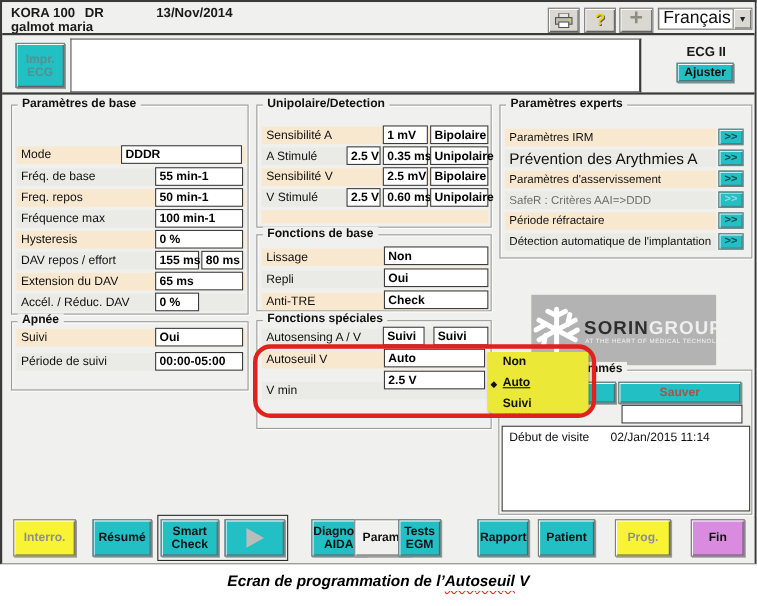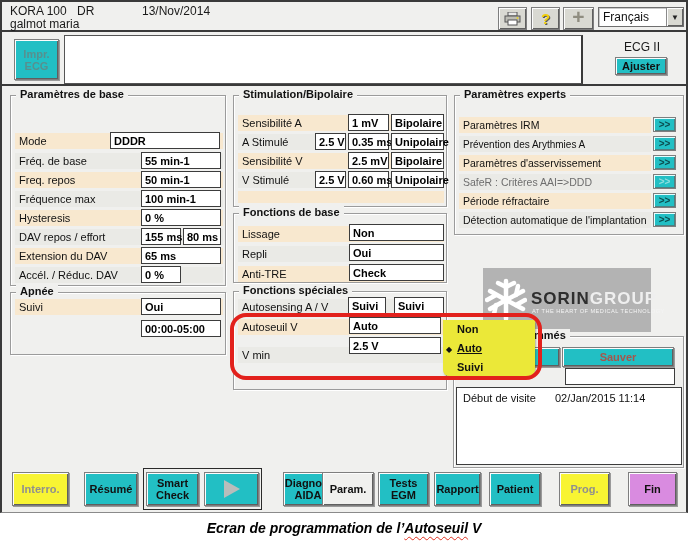--- a/index.html
+++ b/index.html
@@ -1,24 +1,24 @@
 <!DOCTYPE html>
 <html><head>
 <meta charset="utf-8">
 <style>
   html,body{margin:0;padding:0;background:#ffffff;}
   *{box-sizing:border-box;font-family:"Liberation Sans","DejaVu Sans",sans-serif;}
   #page{position:relative;width:688px;height:551px;background:#ffffff;overflow:hidden;}
   #ui{position:absolute;left:0;top:0;width:688px;height:513px;background:#f0f0ee;border:2px solid #3a3a3a;border-bottom:1px solid #8a8a8a;}
   
   #hdr{position:absolute;left:0;top:0;width:684px;height:30px;border-bottom:2px solid #3a3a3a;background:#f0f0ee;}
-  .hline{position:absolute;font-size:12px;font-weight:normal;color:#1a1a1a;white-space:nowrap;}
+  .hline{position:absolute;font-size:12px;font-weight:bold;color:#1a1a1a;white-space:nowrap;}
   .sysbtn{position:absolute;top:5px;height:23px;background:#d9d9d2;border:1px solid #7e7e7e;box-shadow:inset 1px 1px 0 #fdfdfd,inset -1px -1px 0 #5f5f5f;display:flex;align-items:center;justify-content:center;}
   .combo{position:absolute;top:5px;height:20px;background:#ffffff;border:1px solid #6f6f6f;box-shadow:inset 1px 1px 0 #c9c9c9;display:flex;align-items:center;}
-  .combo .txt{flex:1;font-size:12px;padding-left:4px;color:#111;}
+  .combo .txt{flex:1;font-size:16px;padding-left:4px;color:#111;}
   .combo .arrowbtn{width:17px;height:100%;background:#d9d9d2;border-left:1px solid #8a8a8a;box-shadow:inset 1px 1px 0 #fdfdfd,inset -1px -1px 0 #5f5f5f;display:flex;align-items:center;justify-content:center;font-size:8px;color:#222;}
   
   #ecgstrip{position:absolute;left:62px;top:33px;width:519px;height:49px;background:#ffffff;border:1px solid #555;border-right:2px solid #3a3a3a;}
   #ecgline{position:absolute;left:0;top:82px;width:684px;height:2px;background:#3a3a3a;}
   .btn{border:1px solid #7e7e7e;box-shadow:inset 1px 1px 0 #fdfdfd,inset -1px -1px 0 #5f5f5f,1px 1px 0 #9a9a9a;display:flex;flex-direction:column;align-items:center;justify-content:center;font-weight:bold;font-size:11px;line-height:12px;color:#111;text-align:center;}
   .teal{background:#22bfc4;}
   .yellowb{background:#f8f433;color:#8f8f8f;}
   
   .grp{position:absolute;border:1px solid #9b9b9b;box-shadow:inset 1px 1px 0 #ffffff,1px 1px 0 #ffffff;}
   .grp .ttl{position:absolute;top:-8px;left:5px;background:#f0f0ee;padding:0 4px;font-size:11px;font-weight:bold;color:#111;white-space:nowrap;}
@@ -148,27 +148,30 @@
     </div>
 
     <div class="grp" style="left:8px;top:290px;width:216px;height:63px;">
       <span class="ttl">Apnée</span>
       <div class="prow beige" style="left:4px;top:6px;width:208px;height:16px;padding-left:4px;">
           <span>Suivi</span>
         </div>
       <div class="vbox" style="left:130px;top:5px;width:80px;height:17px;">
           <span>Oui</span>
         </div>
+      <div class="prow grayrow" style="left:4px;top:28px;width:208px;height:16px;padding-left:4px;">
+          <span>Période de suivi</span>
+        </div>
       <div class="vbox" style="left:130px;top:27px;width:80px;height:17px;">
           <span>00:00-05:00</span>
         </div>
     </div>
 
     <div class="grp" style="left:231px;top:93px;width:214px;height:112px;">
-      <span class="ttl">Stimulation/Bipolaire</span>
+      <span class="ttl">Unipolaire/Detection</span>
       <div class="prow beige" style="left:4px;top:19px;width:206px;height:16px;padding-left:4px;">
           <span>Sensibilité A</span>
         </div>
       <div class="vbox" style="left:114px;top:18px;width:41px;height:17px;">
           <span>1 mV</span>
         </div>
       <div class="vbox" style="left:157px;top:18px;width:53px;height:17px;">
           <span>Bipolaire</span>
         </div>
       <div class="prow grayrow" style="left:4px;top:38px;width:206px;height:16px;padding-left:4px;">
@@ -255,21 +258,21 @@
     </div>
 
     <div class="grp" style="left:452px;top:93px;width:230px;height:140px;">
       <span class="ttl">Paramètres experts</span>
       <div class="prow beige" style="left:4px;top:21px;width:192px;height:16px;padding-left:4px;font-size:10.5px;">
           <span>Paramètres IRM</span>
         </div>
       <div class="ffbtn" style="left:198px;top:21px;">
           <span>&gt;&gt;</span>
         </div>
-      <div class="prow grayrow" style="left:4px;top:40px;width:192px;height:16px;padding-left:4px;font-size:10px;">
+      <div class="prow grayrow" style="left:4px;top:40px;width:192px;height:16px;padding-left:4px;font-size:14px;">
           <span>Prévention des Arythmies A</span>
         </div>
       <div class="ffbtn" style="left:198px;top:40px;">
           <span>&gt;&gt;</span>
         </div>
       <div class="prow beige" style="left:4px;top:59px;width:192px;height:16px;padding-left:4px;font-size:10.5px;">
           <span>Paramètres d'asservissement</span>
         </div>
       <div class="ffbtn" style="left:198px;top:59px;">
           <span>&gt;&gt;</span>
@@ -352,21 +355,21 @@
     <div class="btn teal tbtn" style="left:202px;width:55px;">
         <span class="playtri"></span>
       </div>
     <div class="btn teal tbtn" style="left:281px;width:50px;">
         <span>Diagnos.</span>
         <span>AIDA</span>
       </div>
     <div class="btn tbtn" style="left:320px;width:52px;background:#f0f0ee;">
         <span>Param.</span>
       </div>
-    <div class="btn teal tbtn" style="left:376px;width:51px;">
+    <div class="btn teal tbtn" style="left:360px;width:39px;">
         <span>Tests</span>
         <span>EGM</span>
       </div>
     <div class="btn teal tbtn" style="left:432px;width:47px;">
         <span>Rapport</span>
       </div>
     <div class="btn teal tbtn" style="left:487px;width:52px;">
         <span>Patient</span>
       </div>
     <div class="btn yellowb tbtn" style="left:557px;width:51px;">

